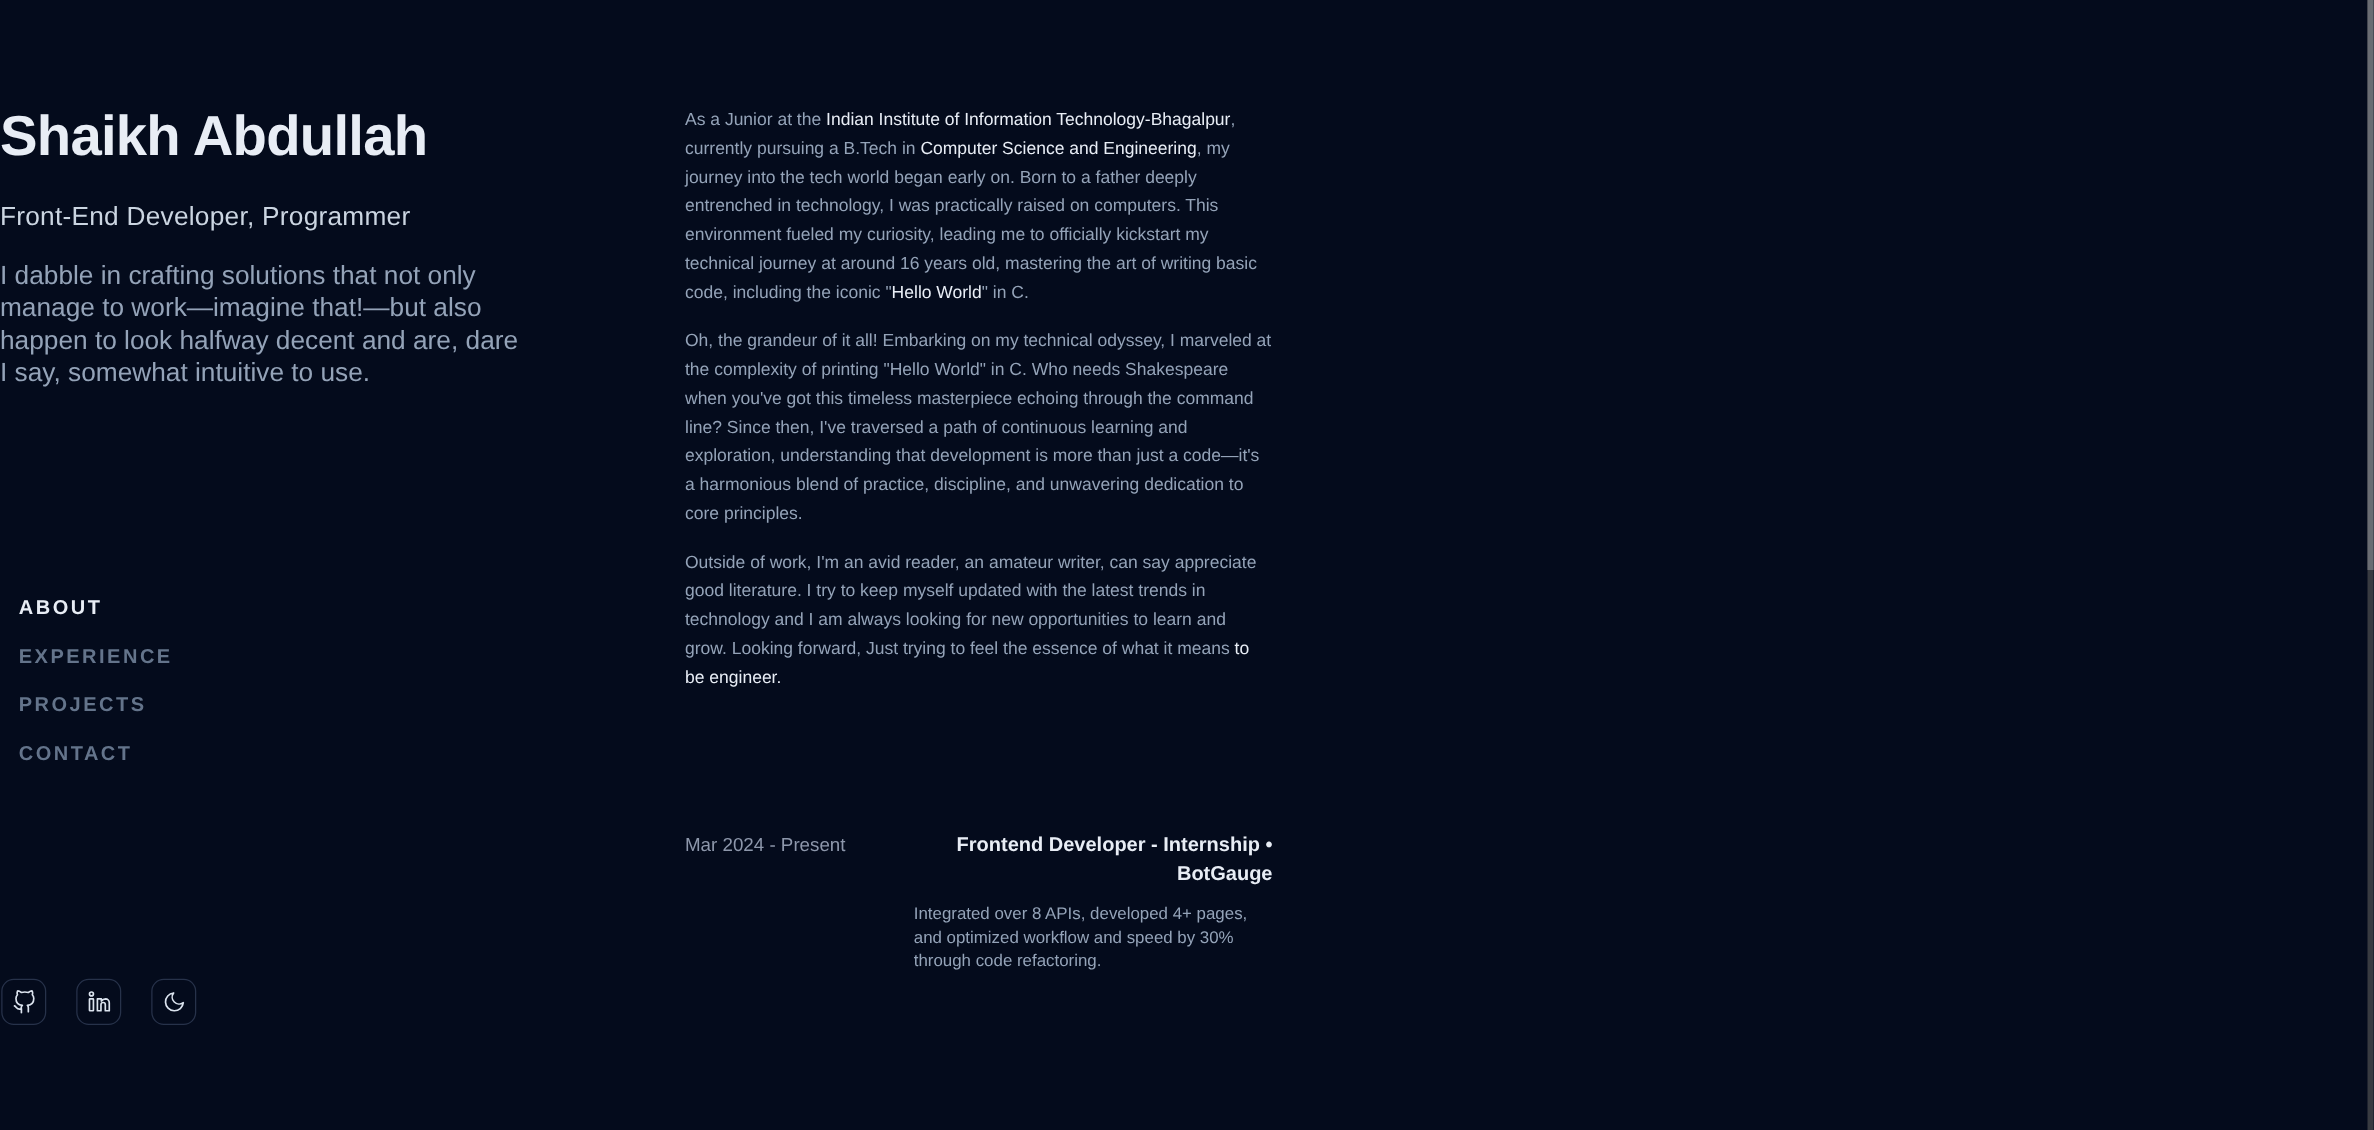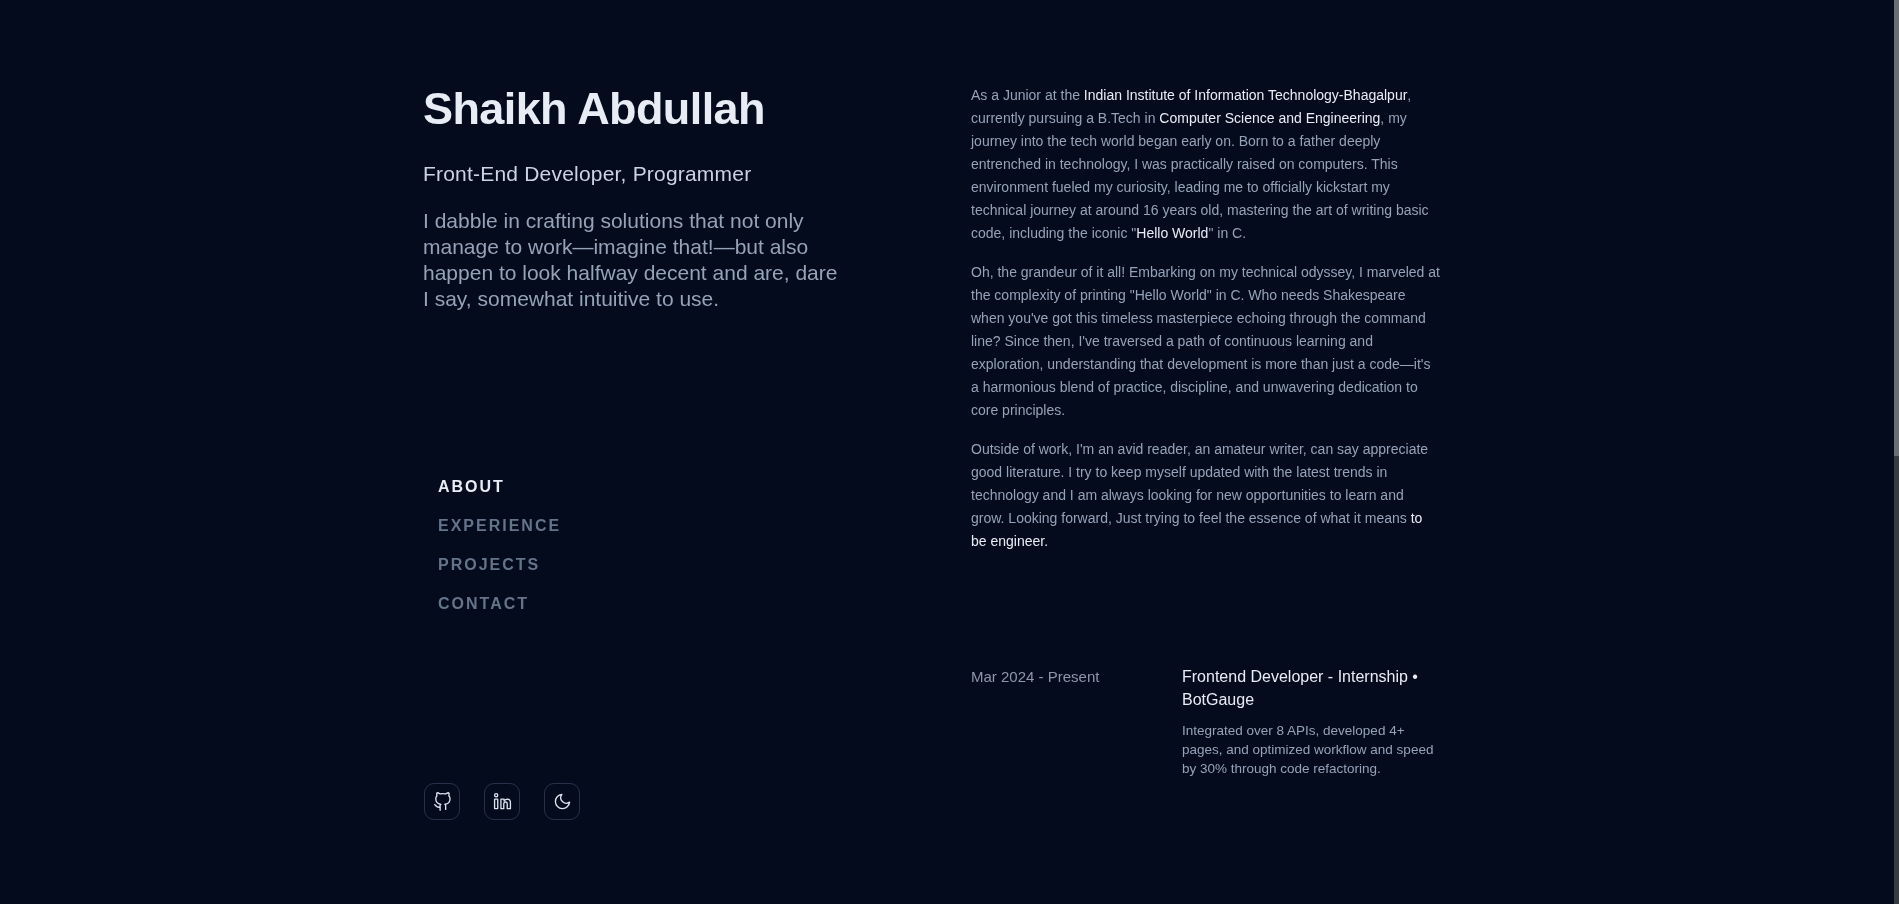--- a/index.html
+++ b/index.html
@@ -15,21 +15,21 @@
     --scrollbar-thumb:#6a6d73;
   }
   *{box-sizing:border-box;}
   html,body{margin:0;padding:0;}
   body{
     width:1899px;height:904px;overflow:hidden;position:relative;
     background:var(--background);
     font-family:"Liberation Sans",sans-serif;
     -webkit-font-smoothing:antialiased;
   }
-  .container{display:flex;padding-left:423px;height:651px;}
+  .container{display:flex;height:651px;}
   
   .left-col{width:548px;flex:0 0 548px;position:relative;padding-top:84px;}
   .name{
     margin:0;font-size:45px;line-height:50px;font-weight:700;
     letter-spacing:-0.6px;color:var(--heading-color);
   }
   .role{
     margin:26px 0 0 0;font-size:21px;line-height:28px;font-weight:400;
     color:var(--subheading-color);letter-spacing:0.2px;
   }
@@ -55,29 +55,30 @@
   .icon-btn svg{display:block;}
   
   .right-col{width:470px;flex:0 0 470px;padding-top:84px;}
   .about-p{
     margin:0 0 16px 0;font-size:14px;line-height:23px;
     color:var(--body-color);
   }
   .about-p:last-child{margin-bottom:0;}
   .about-p .hl{color:var(--highlight-color);font-weight:500;}
   .experience-section{margin-top:112px;}
-  .exp-entry{display:flex;align-items:flex-start;gap:28px;}
+  .exp-entry{display:flex;align-items:flex-start;}
   .exp-date{
     flex:0 0 183px;font-size:15px;font-weight:500;line-height:23px;
     color:#8d97ab;
   }
   .exp-body{flex:1;}
   .exp-title{
-    margin:0;font-size:16px;font-weight:400;line-height:23px;
+    margin:0;font-size:16px;font-weight:700;line-height:23px;
     color:var(--heading-color);
+    text-align:right;
   }
   .exp-desc{margin-top:10px;}
   .exp-line{
     font-size:13.5px;line-height:19px;color:var(--body-color);
   }
   
   .scrollbar{
     position:absolute;top:0;right:0;width:5px;height:904px;
     background:var(--scrollbar-track);
   }

